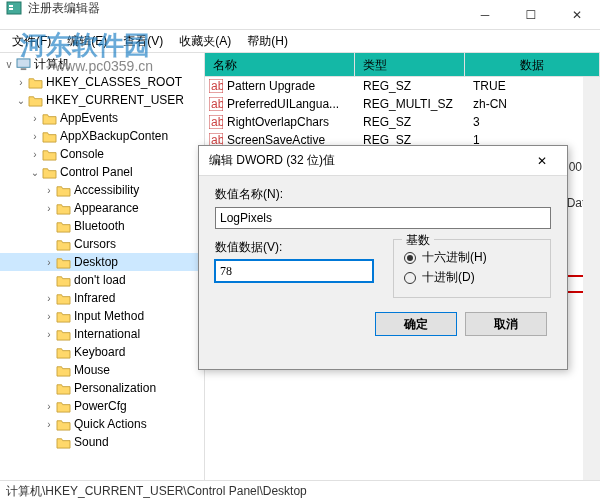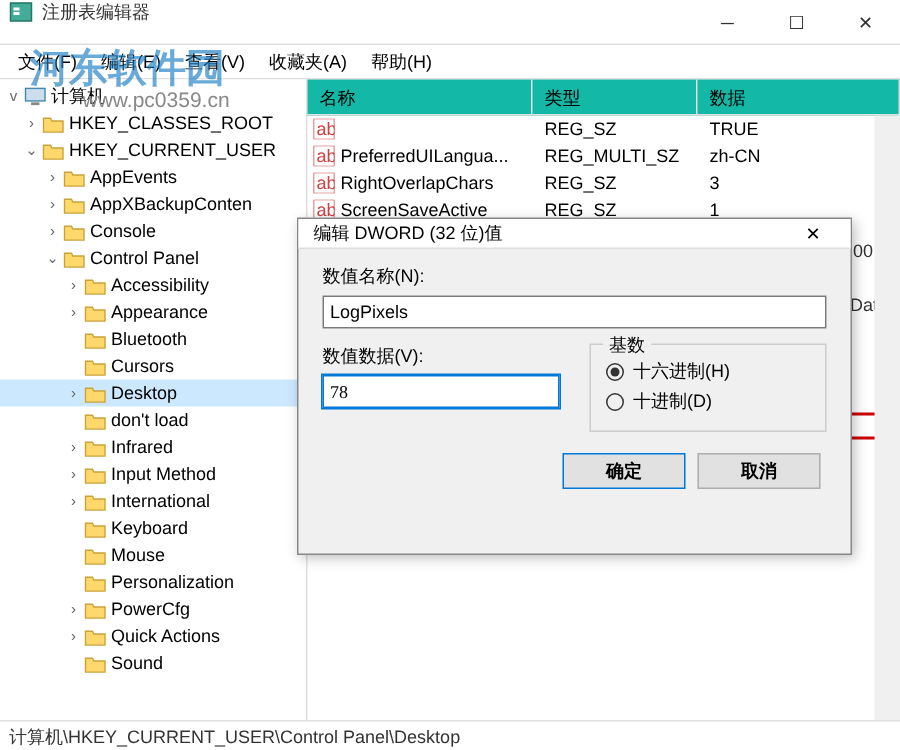--- a/index.html
+++ b/index.html
@@ -19,31 +19,31 @@
 .tree-row.sel{background:#cce8ff;}
 .indent{display:inline-block;}
 .expander{width:14px;text-align:center;color:#666;font-size:10px;cursor:pointer;}
 .folder-icon{width:15px;height:13px;margin-right:3px;}
 .tree-label{color:#000;}
 .listpane{flex:1;display:flex;flex-direction:column;}
 .listhead{height:24px;display:flex;border-bottom:1px solid #e0e0e0;background:#14b8a6;}
 .listhead .col{padding:4px 8px;border-right:1px solid #e0e0e0;}
 .listhead .c1{width:150px;}
 .listhead .c2{width:110px;}
-.listhead .c3{flex:1;}
+.listhead .c3{flex:1;text-align:center;}
 .listbody{flex:1;overflow:auto;position:relative;}
 .row{display:flex;height:18px;align-items:center;}
 .row .c1{width:150px;padding-left:4px;display:flex;align-items:center;gap:4px;overflow:hidden;}
 .row .c2{width:110px;padding-left:8px;}
 .row .c3{flex:1;padding-left:8px;}
 .row.hl{outline:2px solid #c00;outline-offset:-2px;}
 .val-icon{width:14px;height:14px;flex-shrink:0;}
 .statusbar{height:20px;border-top:1px solid #e0e0e0;padding:2px 6px;color:#333;}
 .dialog{position:absolute;left:198px;top:145px;width:370px;height:225px;background:#f0f0f0;border:1px solid #888;box-shadow:2px 2px 8px rgba(0,0,0,0.25);z-index:100;}
-.dialog-titlebar{height:20px;background:#fff;display:flex;align-items:center;padding:0 10px;border-bottom:1px solid #ddd;}
+.dialog-titlebar{height:30px;background:#fff;display:flex;align-items:center;padding:0 10px;border-bottom:1px solid #ddd;}
 .dialog-titlebar .dt-title{flex:1;}
 .dialog-close{width:30px;text-align:center;cursor:pointer;}
 .dialog-body{padding:10px 16px;}
 .dlg-label{margin-bottom:4px;}
 .dlg-input{width:100%;height:22px;border:1px solid #7a7a7a;padding:2px 4px;background:#fff;margin-bottom:10px;}
 .dlg-input.focus{border:1px solid #0078d7;outline:1px solid #0078d7;font-family:Liberation Serif, serif;}
 .dlg-row{display:flex;gap:20px;}
 .dlg-col{flex:1;}
 .fieldset{border:1px solid #ccc;padding:6px 10px 8px;position:relative;}
 .fieldset .legend{position:absolute;top:-8px;left:8px;background:#f0f0f0;padding:0 4px;}
@@ -275,20 +275,21 @@
       <div class="col c3">数据</div>
     </div>
     <div class="listbody">
       <div id="rows-top">
           <div class="row">
             <div class="c1">
               <svg class="val-icon" viewBox="0 0 14 14">
                 <rect width="14" height="14" fill="#fff" stroke="#c44"></rect>
                 <text x="2" y="11" font-size="9" fill="#c44">ab</text>
               </svg>
+              <span>Pattern Upgrade</span>
             </div>
             <div class="c2">REG_SZ</div>
             <div class="c3">TRUE</div>
           </div>
           <div class="row">
             <div class="c1">
               <svg class="val-icon" viewBox="0 0 14 14">
                 <rect width="14" height="14" fill="#fff" stroke="#c44"></rect>
                 <text x="2" y="11" font-size="9" fill="#c44">ab</text>
               </svg>

